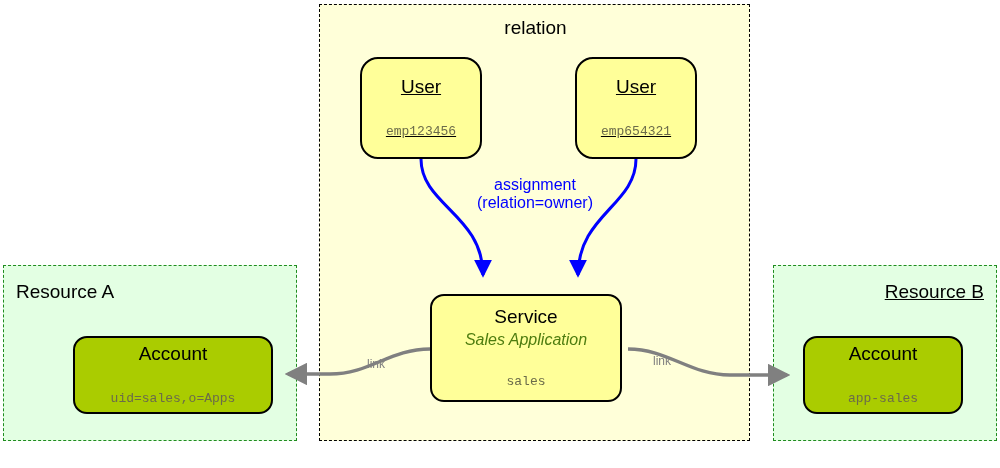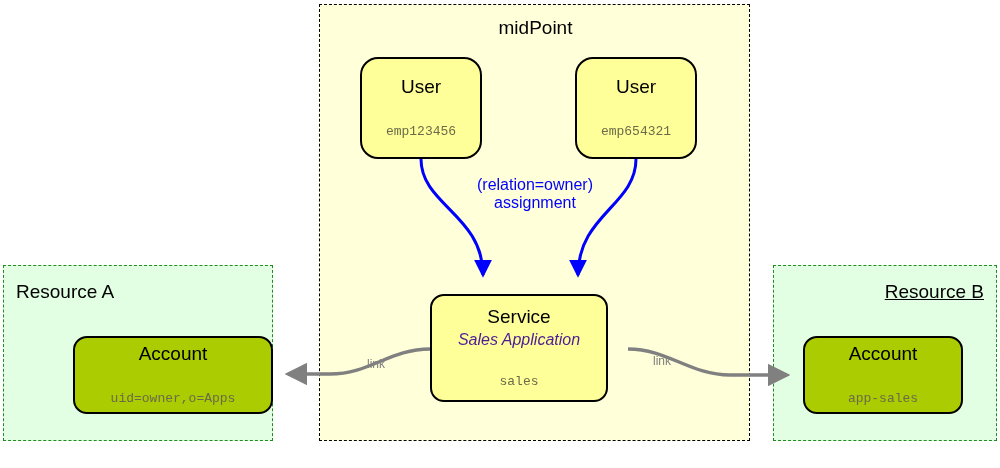--- a/index.html
+++ b/index.html
@@ -31,21 +31,21 @@
     left: 319px;
     top: 4px;
     width: 431px;
     height: 437px;
     background: #ffffd9;
     border: 1px dashed #000000;
   }
   .container-res-a {
     left: 3px;
     top: 265px;
-    width: 270px;
+    width: 294px;
     height: 176px;
     background: #e3ffe3;
     border: 1px dashed #1f8c1f;
   }
   .container-res-b {
     left: 773px;
     top: 265px;
     width: 224px;
     height: 176px;
     background: #e3ffe3;
@@ -87,28 +87,29 @@
     flex-direction: column;
     align-items: center;
     justify-content: center;
     text-align: center;
   }
   .node-user {
     width: 122px;
     height: 102px;
     background: #ffff99;
     border-radius: 18px;
+    text-decoration: underline;
   }
   .node-user-1 { left: 360px; top: 57px; }
   .node-user-2 { left: 575px; top: 57px; }
 
   .node-service {
     left: 430px;
     top: 294px;
-    width: 178px;
+    width: 192px;
     height: 108px;
     background: #ffff99;
     border-radius: 14px;
   }
 
   .node-account {
     width: 200px;
     height: 78px;
     background: #aacc00;
     border-radius: 14px;
@@ -117,21 +118,21 @@
   .node-account-b { left: 803px; top: 336px; width: 160px; }
 
   .node-title {
     font-size: 19px;
     color: #000000;
     line-height: 1.1;
   }
   .node-sub-italic {
     font-size: 16px;
     font-style: italic;
-    color: #4c1d95;
+    color: #4d7c0f;
     line-height: 1.1;
     margin-top: 3px;
     text-align: right;
   }
   .node-sub-mono {
     font-family: "Liberation Mono", "DejaVu Sans Mono", monospace;
     font-size: 13px;
     color: #6b6b4a;
     line-height: 1.1;
     margin-top: 27px;
@@ -175,21 +176,21 @@
 
   <div class="container-box container-res-a">
     <div class="container-title title-res-a">Resource A</div>
   </div>
 
   <div class="container-box container-res-b">
     <div class="container-title title-res-b">Resource B</div>
   </div>
 
   <div class="container-box container-midpoint">
-    <div class="container-title title-midpoint">midPoint</div>
+    <div class="container-title title-midpoint">relation</div>
   </div>
 
   <svg id="edges" viewBox="0 0 1000 468" xmlns="http://www.w3.org/2000/svg">
     <defs>
       <marker id="arrow-blue" viewBox="0 0 10 10" refX="8.5" refY="5" markerWidth="6" markerHeight="6" orient="auto-start-reverse">
         <path d="M 0 0 L 10 5 L 0 10 z" fill="#0000ff"></path>
       </marker>
       <marker id="arrow-gray" viewBox="0 0 10 10" refX="8.5" refY="5" markerWidth="6.5" markerHeight="6.5" orient="auto-start-reverse">
         <path d="M 0 0 L 10 5 L 0 10 z" fill="#808080"></path>
       </marker>
@@ -215,29 +216,29 @@
   </div>
 
   <div class="node node-service">
     <div class="node-title">Service</div>
     <div class="node-sub-italic">Sales Application</div>
     <div class="node-sub-mono">sales</div>
   </div>
 
   <div class="node node-account node-account-a">
     <div class="node-title">Account</div>
-    <div class="node-sub-mono">uid=owner,o=Apps</div>
+    <div class="node-sub-mono">uid=sales,o=Apps</div>
   </div>
 
   <div class="node node-account node-account-b">
     <div class="node-title">Account</div>
     <div class="node-sub-mono">app-sales</div>
   </div>
 
   <div class="edge-label label-assignment">
+    <div>assignment</div>
     <div>(relation=owner)</div>
-    <div>assignment</div>
   </div>
 
   <div class="edge-label label-link label-link-a">link</div>
   <div class="edge-label label-link label-link-b">link</div>
 
 </div>
 
 </body></html>

